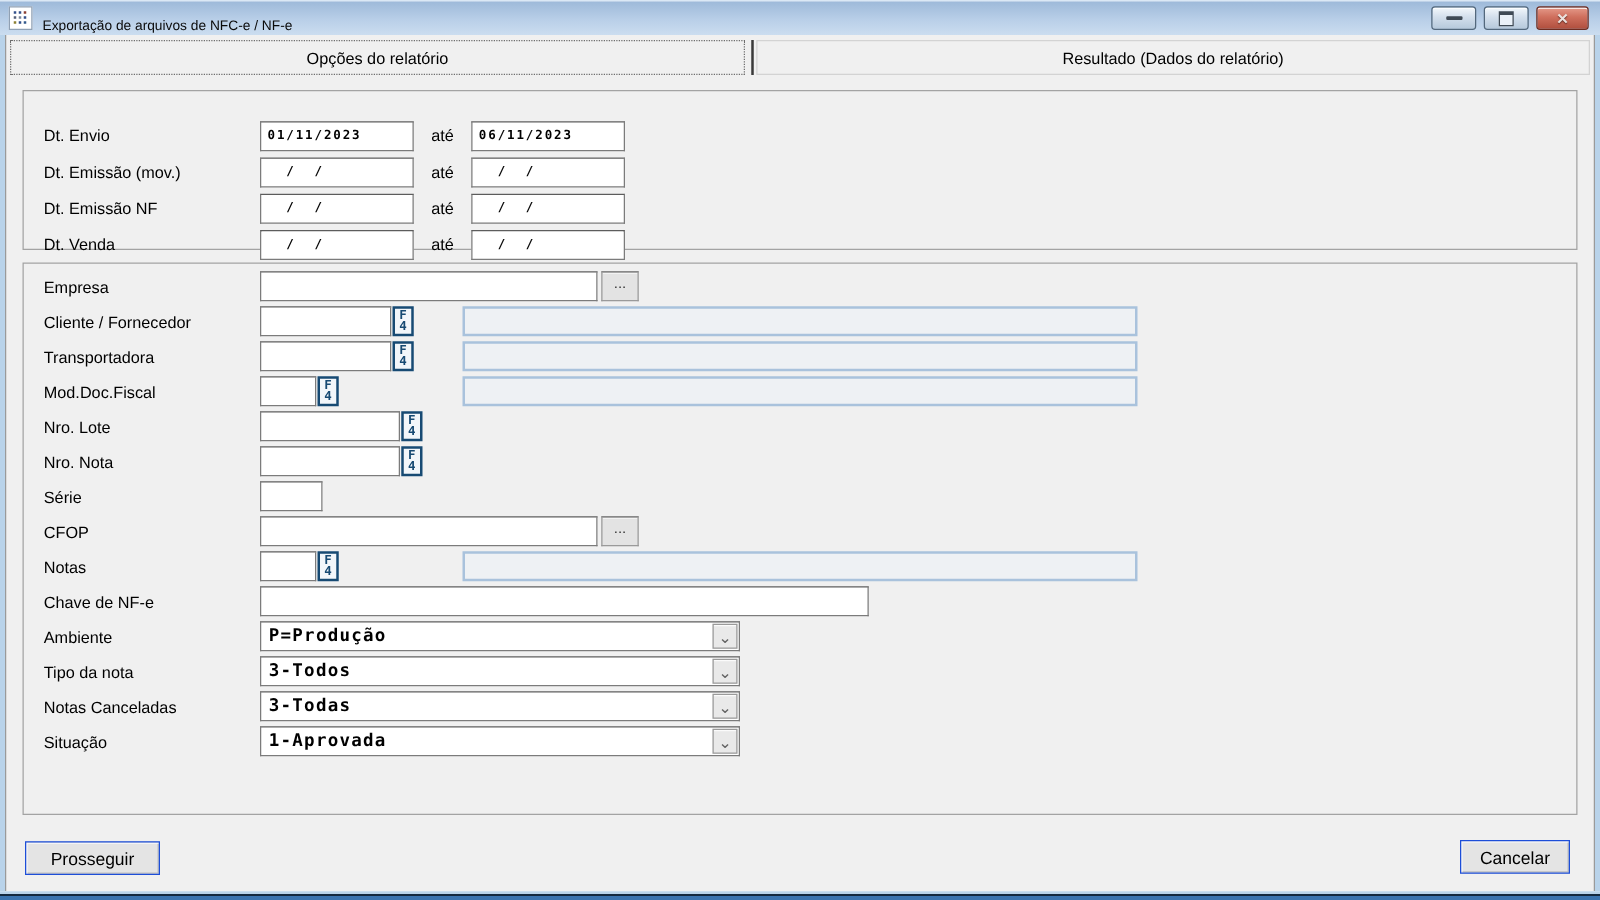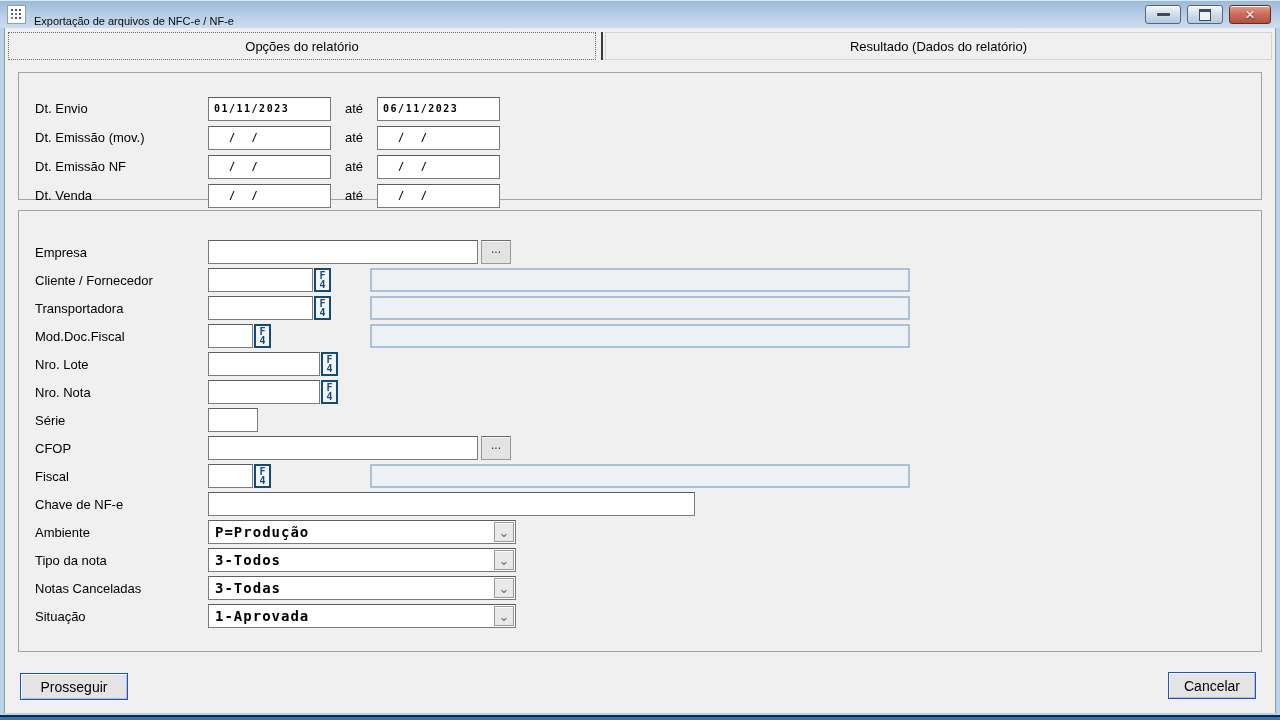--- a/index.html
+++ b/index.html
@@ -40,21 +40,21 @@
   .tab{box-sizing:border-box;display:flex;align-items:center;justify-content:center;
        font-size:13px;color:#000;background:#f0f0f0;cursor:pointer;}
   .tab.active{width:588px;border:1px dotted #6e6e6e;}
   .tabsep{width:2px;background:#3a3a3a;margin-left:5px;flex:0 0 auto;}
   .tab.inactive{flex:1;border:1px solid #d3d3d3;margin-left:2px;}
 
   
   .group{position:absolute;left:14px;right:14px;border:1px solid #a3a3a3;background:#f0f0f0;
     box-sizing:border-box;padding-left:16px;}
   .g1{top:44px;height:128px;padding-top:21px;}
-  .g2{top:182px;height:442px;padding-top:27px;}
+  .g2{top:182px;height:442px;padding-top:4px;}
 
   .row{display:flex;align-items:center;height:29px;position:relative;}
   .g2 .row{height:28px;}
   .lbl{flex:0 0 173px;font-size:13px;color:#000;}
   .ate{margin:0 14px;font-size:13px;color:#000;}
 
   .inp{box-sizing:border-box;height:24px;border:1px solid #7b7b7b;border-top-color:#5c5c5c;
     background:#fff;font-family:"DejaVu Sans Mono",monospace;font-weight:bold;font-size:10px;
     letter-spacing:1px;padding:0 4px;color:#000;outline:none;}
   .date{width:123px;letter-spacing:1.5px;padding-left:5px;}
@@ -67,21 +67,21 @@
 
   .f4{box-sizing:border-box;width:17px;height:24px;border:2px solid #174a73;background:#f2f6fa;
     display:flex;flex-direction:column;align-items:center;justify-content:center;
     margin-left:1px;cursor:pointer;flex:0 0 auto;}
   .f4 i{font-style:normal;font-family:"DejaVu Sans Mono",monospace;font-weight:bold;
     font-size:10px;line-height:9px;color:#174a73;display:block;}
 
   .ro{position:absolute;left:335px;top:2px;width:540px;height:24px;box-sizing:border-box;
     background:#eef1f4;border:2px solid #a9c2dc;}
 
-  .sel{box-sizing:border-box;width:308px;height:24px;border:1px solid #7b7b7b;border-top-color:#5c5c5c;
+  .sel{box-sizing:border-box;width:384px;height:24px;border:1px solid #7b7b7b;border-top-color:#5c5c5c;
     background:#fff;display:flex;align-items:center;cursor:pointer;}
   .selval{flex:1;font-family:"DejaVu Sans Mono",monospace;font-weight:bold;font-size:14px;
     letter-spacing:1px;padding-left:6px;color:#000;white-space:pre;}
   .selbtn{box-sizing:border-box;width:20px;height:20px;margin-right:1px;border:1px solid #9a9a9a;
     background:#e9e9e9;display:flex;align-items:center;justify-content:center;
     font-size:13px;line-height:1;color:#666;box-shadow:inset 0 1px 0 #fbfbfb;flex:0 0 auto;}
 
   .btn{position:absolute;height:27px;border:1px solid #1d4ed8;background:#e4e4e4;font-size:14px;
     color:#000;cursor:pointer;font-family:"Liberation Sans",sans-serif;
     box-shadow:inset 1px 1px 0 #fafafa,inset -1px -1px 0 #bdbdbd;}
@@ -215,21 +215,21 @@
         <input class="inp w50" value="" style="">
       </div>
 
       <div class="row">
         <span class="lbl">CFOP</span>
         <input class="inp w270" value="" style="">
         <button class="dots"><span>...</span></button>
       </div>
 
       <div class="row">
-        <span class="lbl">Fiscal</span>
+        <span class="lbl">Notas</span>
         <input class="inp w45" value="" style="">
         <span class="f4">
             <i>F</i>
             <i>4</i>
           </span>
         <div class="ro"></div>
       </div>
 
       <div class="row">
         <span class="lbl">Chave de NF-e</span>

